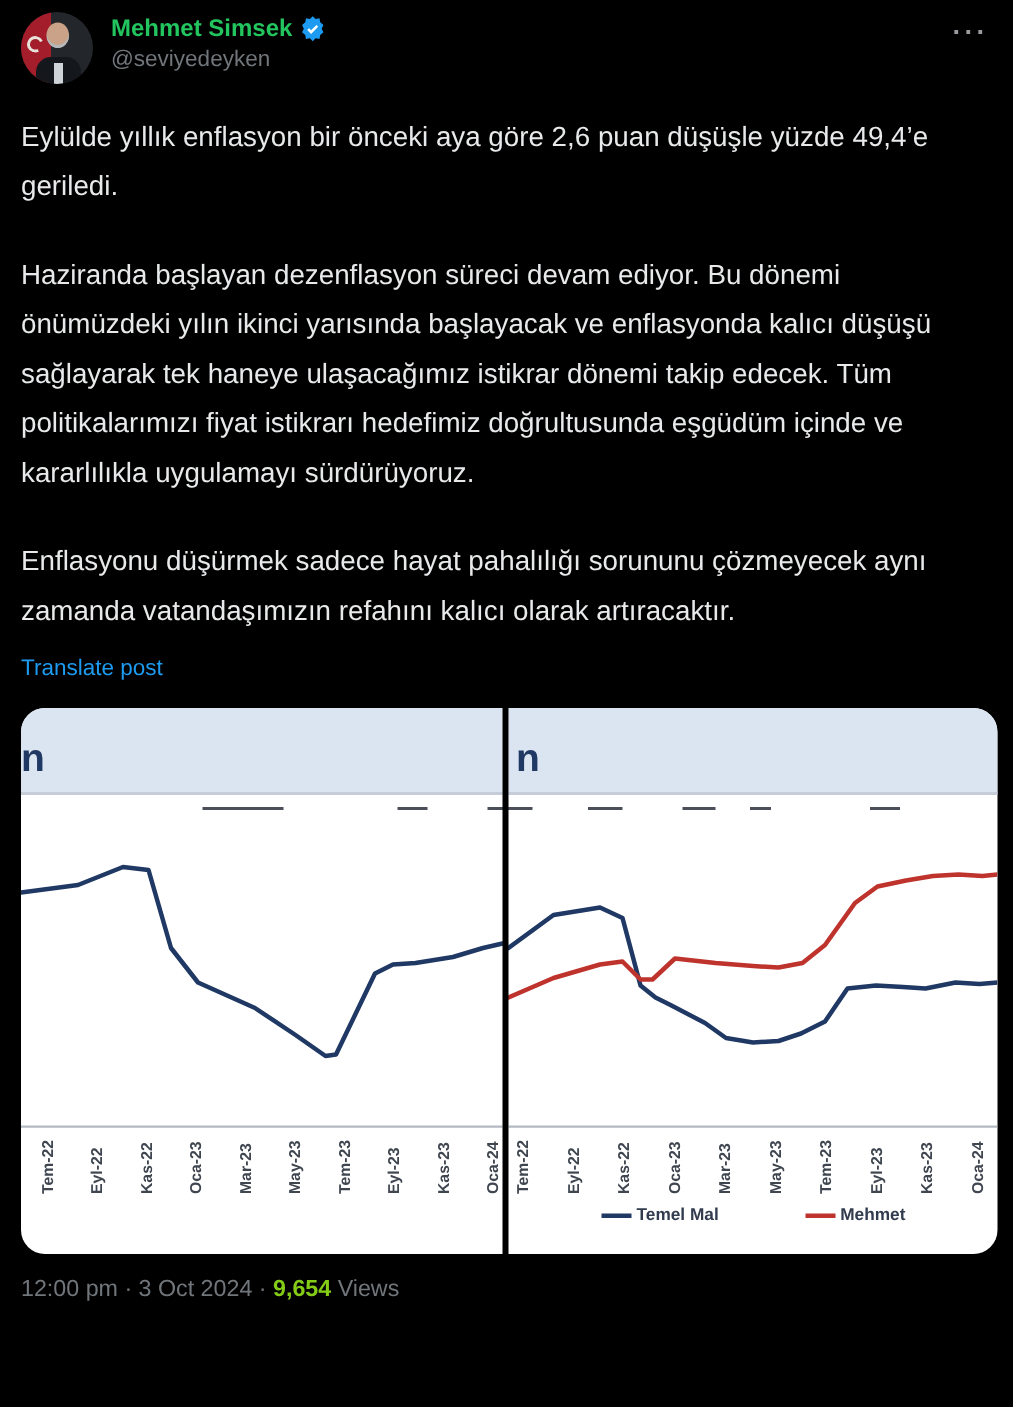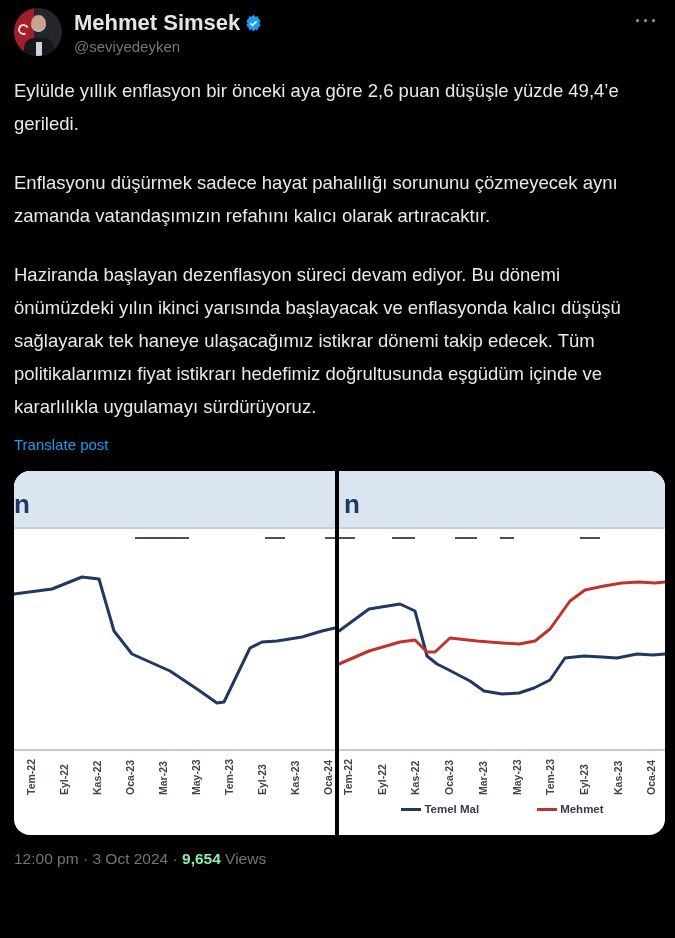--- a/index.html
+++ b/index.html
@@ -20,21 +20,21 @@
   .avatar .crescent { position:absolute; left:4px; top:16px; width:11px; height:11px; border-radius:50%;
     border:2px solid #e8e2da; border-right-color:transparent; transform:rotate(20deg); }
   .avatar .head { position:absolute; left:17px; top:7px; width:15px; height:17px; border-radius:50%;
     background:#c9a287; box-shadow:0 -2px 0 #b3b9bd inset; }
   .avatar .body { position:absolute; left:10px; bottom:-4px; width:30px; height:22px; border-radius:10px 10px 0 0;
     background:#14181d; }
   .avatar .shirt { position:absolute; left:22px; bottom:0; width:6px; height:14px; background:#cfd4d8; }
 
   .who { padding-top:2px; min-width:0; }
   .name-row { display:flex; align-items:center; gap:4px; }
-  .display-name { font-size:22px; font-weight:bold; color:#e5e5e5; }
+  .display-name { font-size:16px; font-weight:bold; color:#22c55e; }
   .badge { width:19px; height:19px; display:inline-block; }
   .handle { font-size:15px; color:#71767b; margin-top:2px; }
   .more-btn { margin-left:auto; color:#989ca0; font-size:18px; font-weight:bold;
     letter-spacing:2px; padding:4px 2px; line-height:1; cursor:pointer; }
 
   
   .t-body { margin-top:18px; font-size:18.5px; line-height:33px; color:#e7e9ea; max-width:642px; }
   .t-body p { margin-bottom:26px; }
   .t-body p:last-of-type { margin-bottom:4px; }
   .translate { display:inline-block; color:#1d9bf0; font-size:15px; margin-bottom:10px; cursor:pointer; }
@@ -55,21 +55,21 @@
   .divider { position:absolute; left:321px; top:0; width:4px; height:100%; background:#000; }
   .chart-svg { position:absolute; left:0; top:0; }
 
   .legend { position:absolute; left:326px; top:332px; width:325px; display:flex;
     justify-content:center; gap:58px; align-items:center; }
   .legend-item { display:flex; align-items:center; gap:3px; font-size:11.5px; font-weight:bold; color:#323c4e; }
   .swatch { width:20px; height:3px; display:inline-block; }
 
   
   .t-footer { margin-top:15px; font-size:15.5px; color:#71767b; }
-  .t-footer b { color:#86efac; font-weight:bold;margin-top:44px; }
+  .t-footer b { color:#84cc16; font-weight:bold;margin-top:44px; }
 </style>
 </head>
 <body>
 
 <article class="tweet">
 
   <div class="t-header">
     <div class="avatar">
       <div class="flag"></div>
       <div class="crescent"></div>
@@ -85,22 +85,22 @@
           <path fill="#fff" d="M10.6 15.9l-3.2-3.2 1.5-1.5 1.7 1.7 4.5-4.5 1.5 1.5z"></path>
         </svg>
       </div>
       <div class="handle">@seviyedeyken</div>
     </div>
     <div class="more-btn">···</div>
   </div>
 
   <div class="t-body">
     <p>Eylülde yıllık enflasyon bir önceki aya göre 2,6 puan düşüşle yüzde 49,4’e geriledi.</p>
+    <p>Haziranda başlayan dezenflasyon süreci devam ediyor. Bu dönemi önümüzdeki yılın ikinci yarısında başlayacak ve enflasyonda kalıcı düşüşü sağlayarak tek haneye ulaşacağımız istikrar dönemi takip edecek. Tüm politikalarımızı fiyat istikrarı hedefimiz doğrultusunda eşgüdüm içinde ve kararlılıkla uygulamayı sürdürüyoruz.</p>
     <p>Enflasyonu düşürmek sadece hayat pahalılığı sorununu çözmeyecek aynı zamanda vatandaşımızın refahını kalıcı olarak artıracaktır.</p>
-    <p>Haziranda başlayan dezenflasyon süreci devam ediyor. Bu dönemi önümüzdeki yılın ikinci yarısında başlayacak ve enflasyonda kalıcı düşüşü sağlayarak tek haneye ulaşacağımız istikrar dönemi takip edecek. Tüm politikalarımızı fiyat istikrarı hedefimiz doğrultusunda eşgüdüm içinde ve kararlılıkla uygulamayı sürdürüyoruz.</p>
     <span class="translate">Translate post</span>
   </div>
 
   <div class="card">
     <div class="panel-head left">
       <span class="frag">n</span>
     </div>
     <div class="panel-head right">
       <span class="frag">n</span>
     </div>

